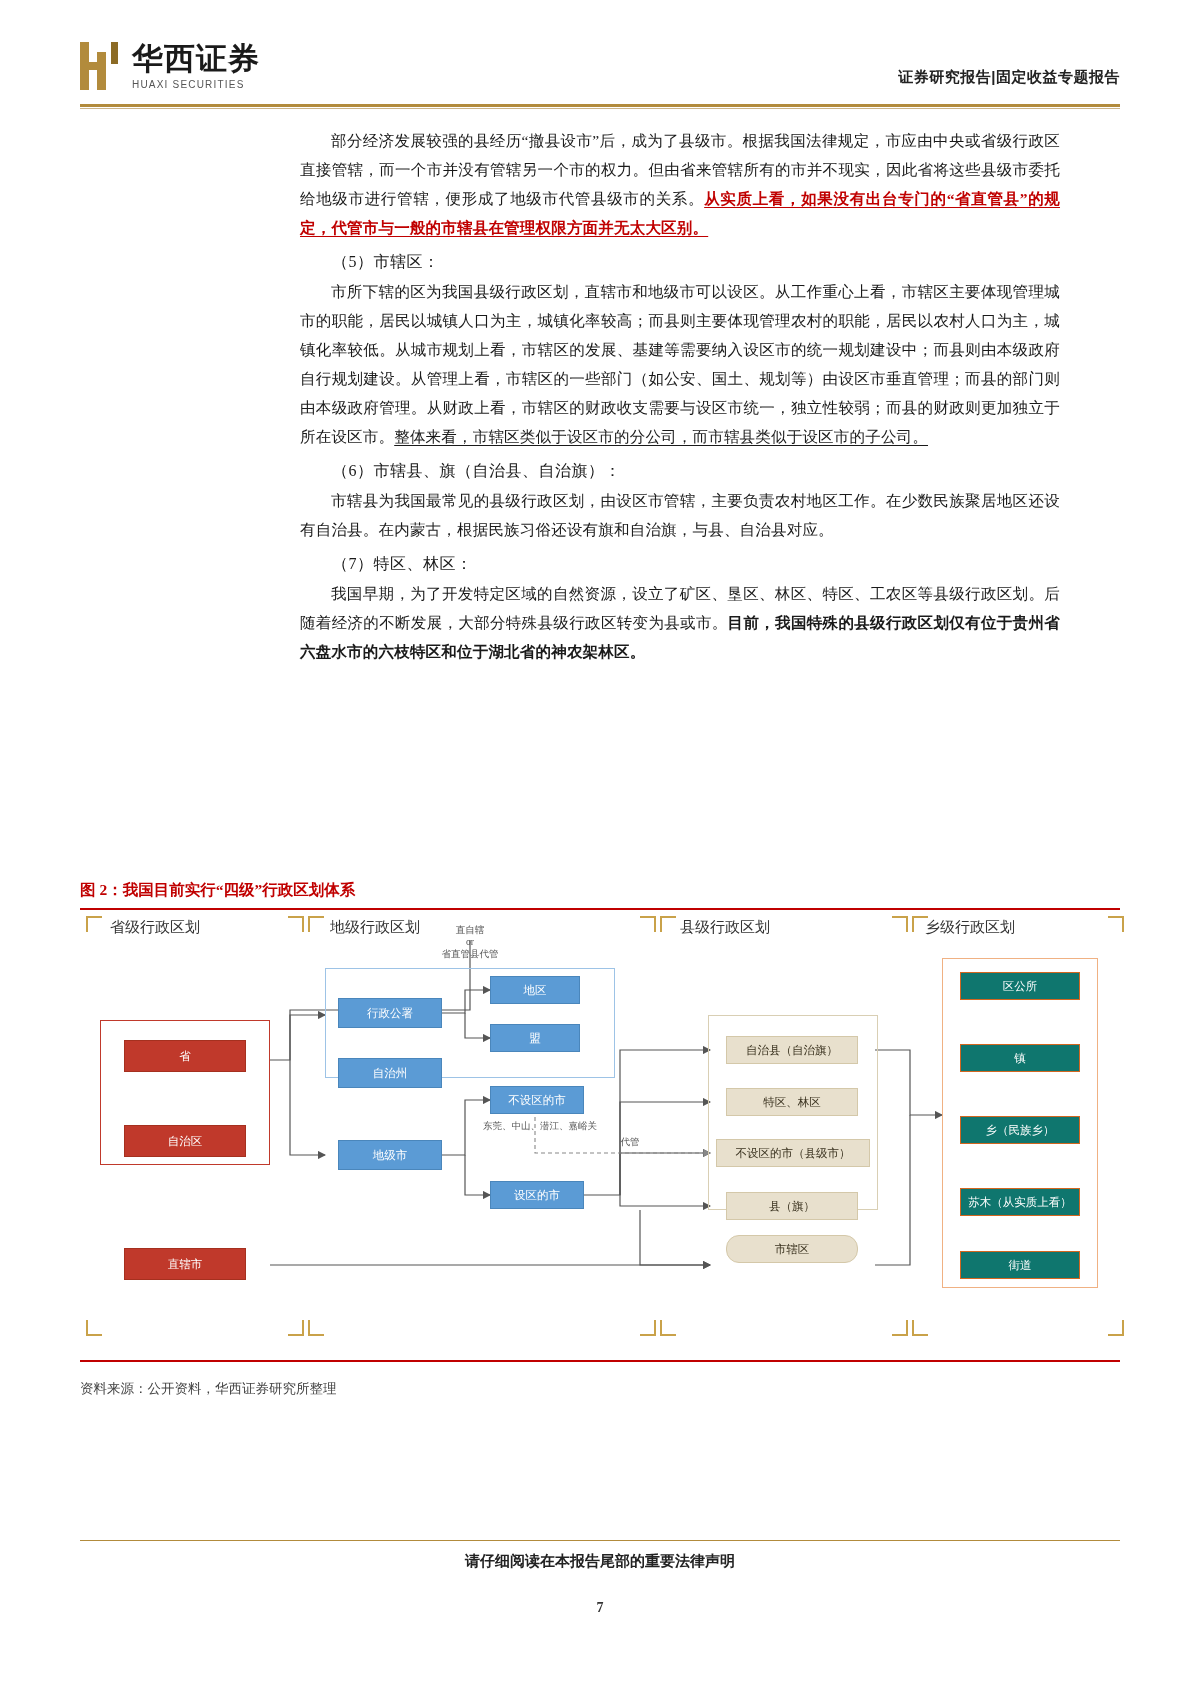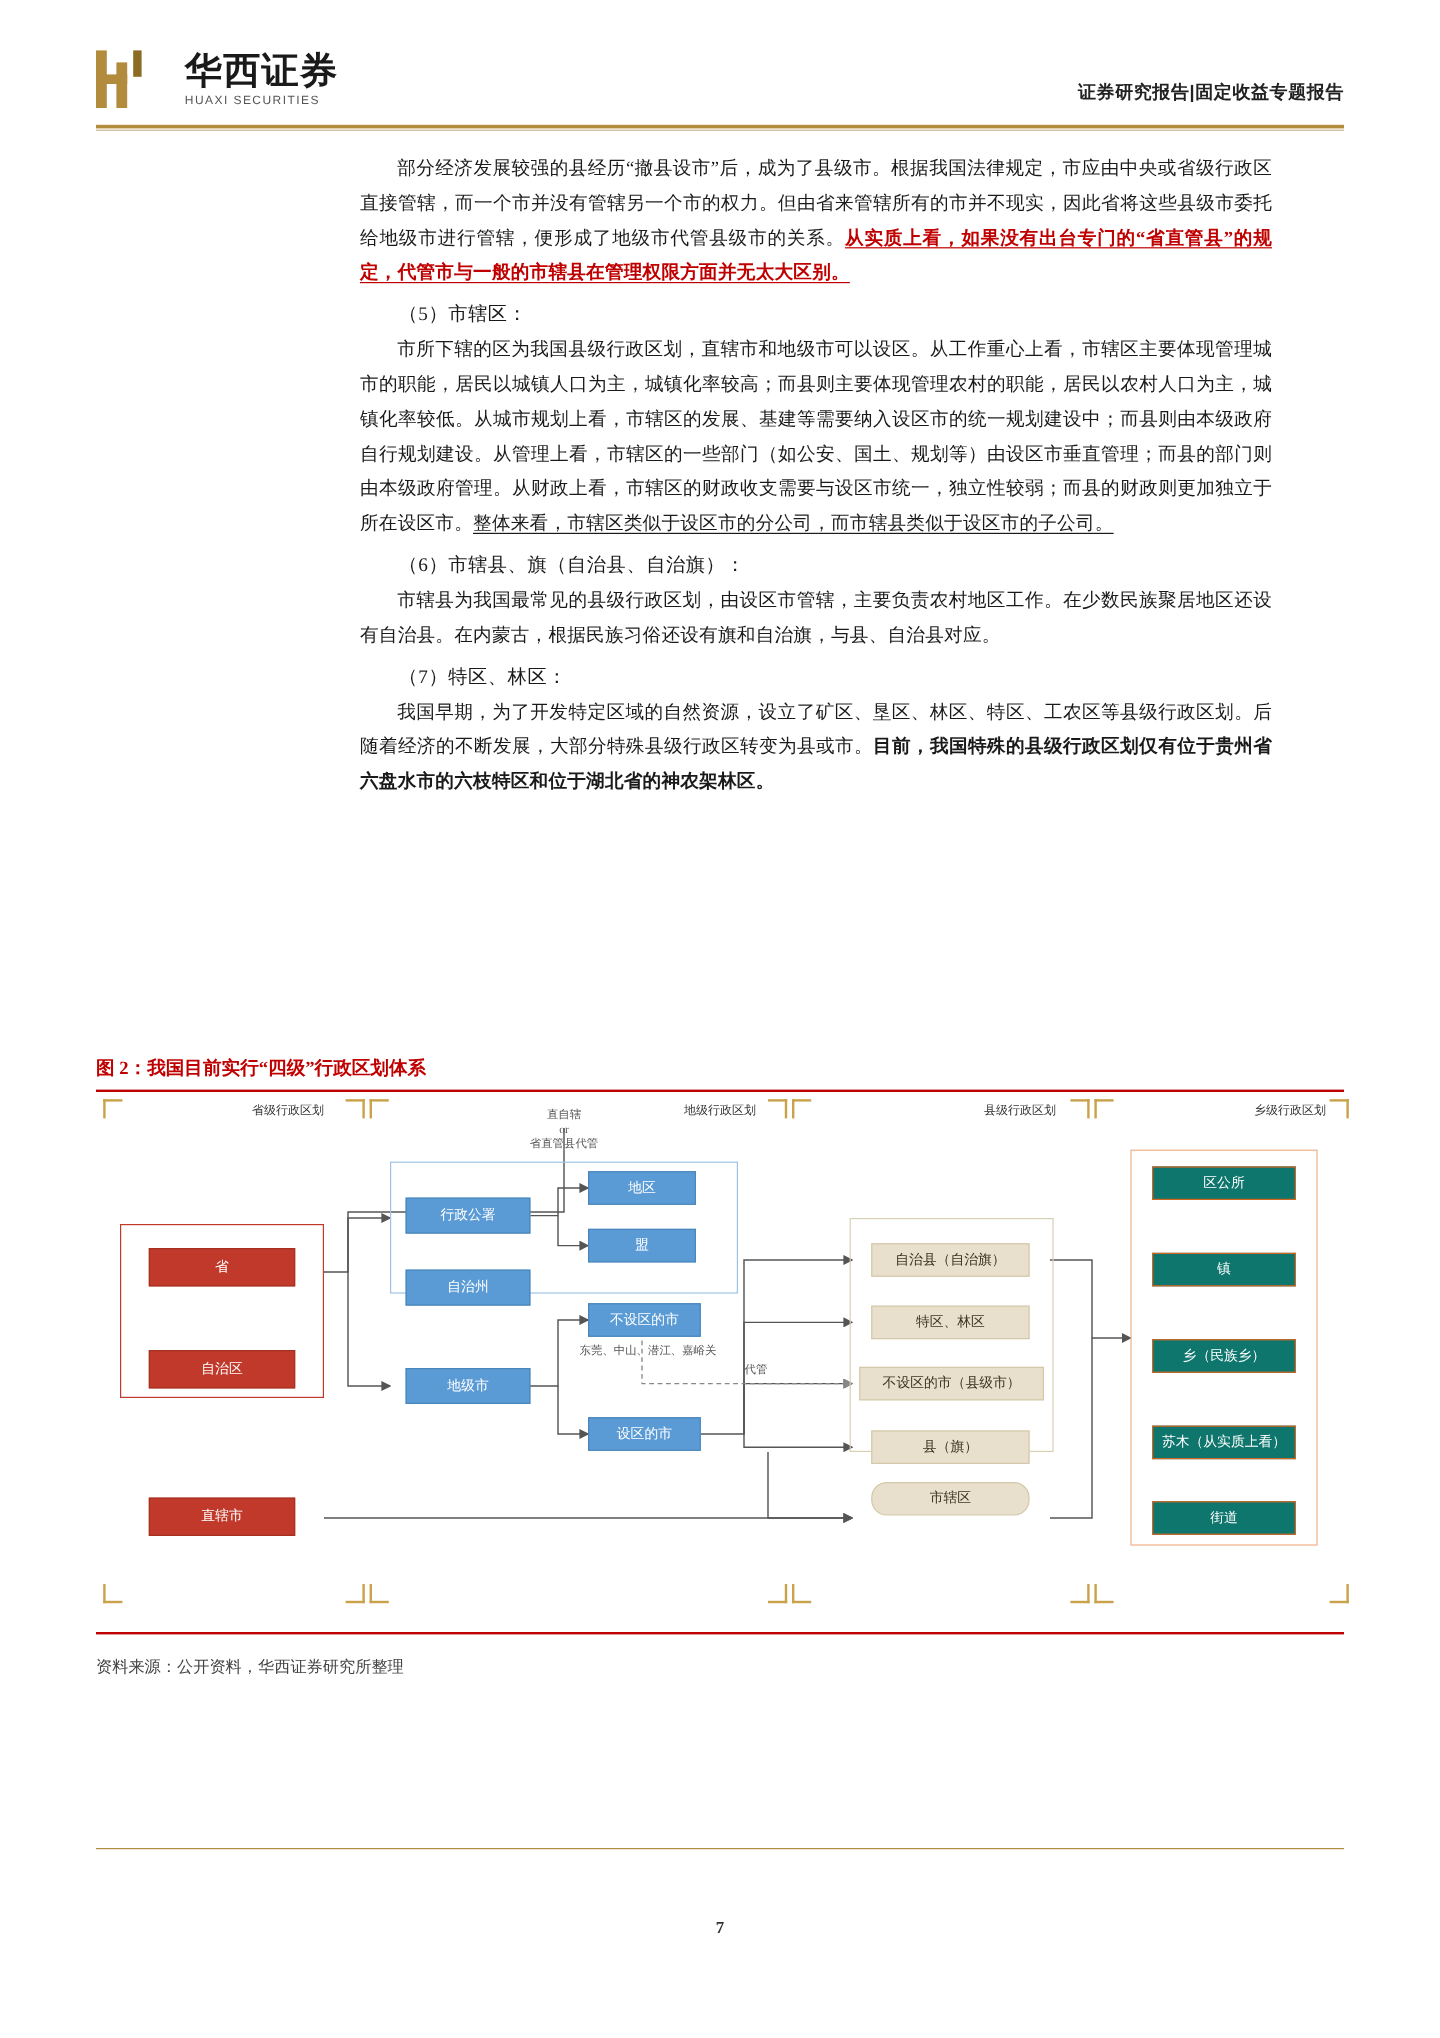--- a/index.html
+++ b/index.html
@@ -11,21 +11,21 @@
     position:relative;
     overflow:hidden;
   }
   .page{position:relative;width:1200px;height:1698px;}
 
   
   .header{
     position:absolute;left:80px;top:40px;width:1040px;height:62px;
   }
   .logo{
-    position:absolute;left:0;top:2px;display:flex;align-items:flex-start;gap:22px;
+    position:absolute;left:0;top:2px;display:flex;align-items:flex-start;
   }
   .logo-mark{
     width:44px;height:48px;position:relative;margin-right:8px;
   }
   .logo-mark .bar{
     position:absolute;background:#b28b3c;
   }
   .logo-text-zh{
     font-family:"Liberation Serif","DejaVu Serif",serif;
     font-size:31px;font-weight:bold;color:#1a1a1a;letter-spacing:1px;line-height:34px;
@@ -85,21 +85,21 @@
   }
 
   
   .tick{position:absolute;width:14px;height:14px;}
   .tick.tl{border-left:2px solid #c9a24a;border-top:2px solid #c9a24a;}
   .tick.tr{border-right:2px solid #c9a24a;border-top:2px solid #c9a24a;}
   .tick.bl{border-left:2px solid #c9a24a;border-bottom:2px solid #c9a24a;}
   .tick.br{border-right:2px solid #c9a24a;border-bottom:2px solid #c9a24a;}
 
   .col-head{
-    position:absolute;top:8px;font-size:10px;color:#333;text-align:right;
+    position:absolute;top:8px;font-size:15px;color:#333;text-align:left;
     font-family:"Liberation Serif","DejaVu Serif",serif;
   }
 
   .node{
     position:absolute;box-sizing:border-box;
     display:flex;align-items:center;justify-content:center;
     font-size:11.5px;text-align:left;line-height:13px;
     font-family:"Liberation Serif","DejaVu Serif",serif;
   }
   .n-red{background:#c0392b;color:#fff;border:1px solid #a5301f;}
@@ -264,14 +264,15 @@
     <div class="node n-orange" style="left:880px;top:62px;width:120px;height:28px;">区公所</div>
     <div class="node n-orange" style="left:880px;top:134px;width:120px;height:28px;">镇</div>
     <div class="node n-orange" style="left:880px;top:206px;width:120px;height:28px;">乡（民族乡）</div>
     <div class="node n-orange" style="left:880px;top:278px;width:120px;height:28px;">苏木（从实质上看）</div>
     <div class="node n-orange" style="left:880px;top:341px;width:120px;height:28px;">街道</div>
   </div>
 
   <div class="src">资料来源：公开资料，华西证券研究所整理</div>
 
   <div class="footer-rule"></div>
+  <div class="footer-text">请仔细阅读在本报告尾部的重要法律声明</div>
   <div class="page-num">7</div>
 </div>
 
 </body></html>

